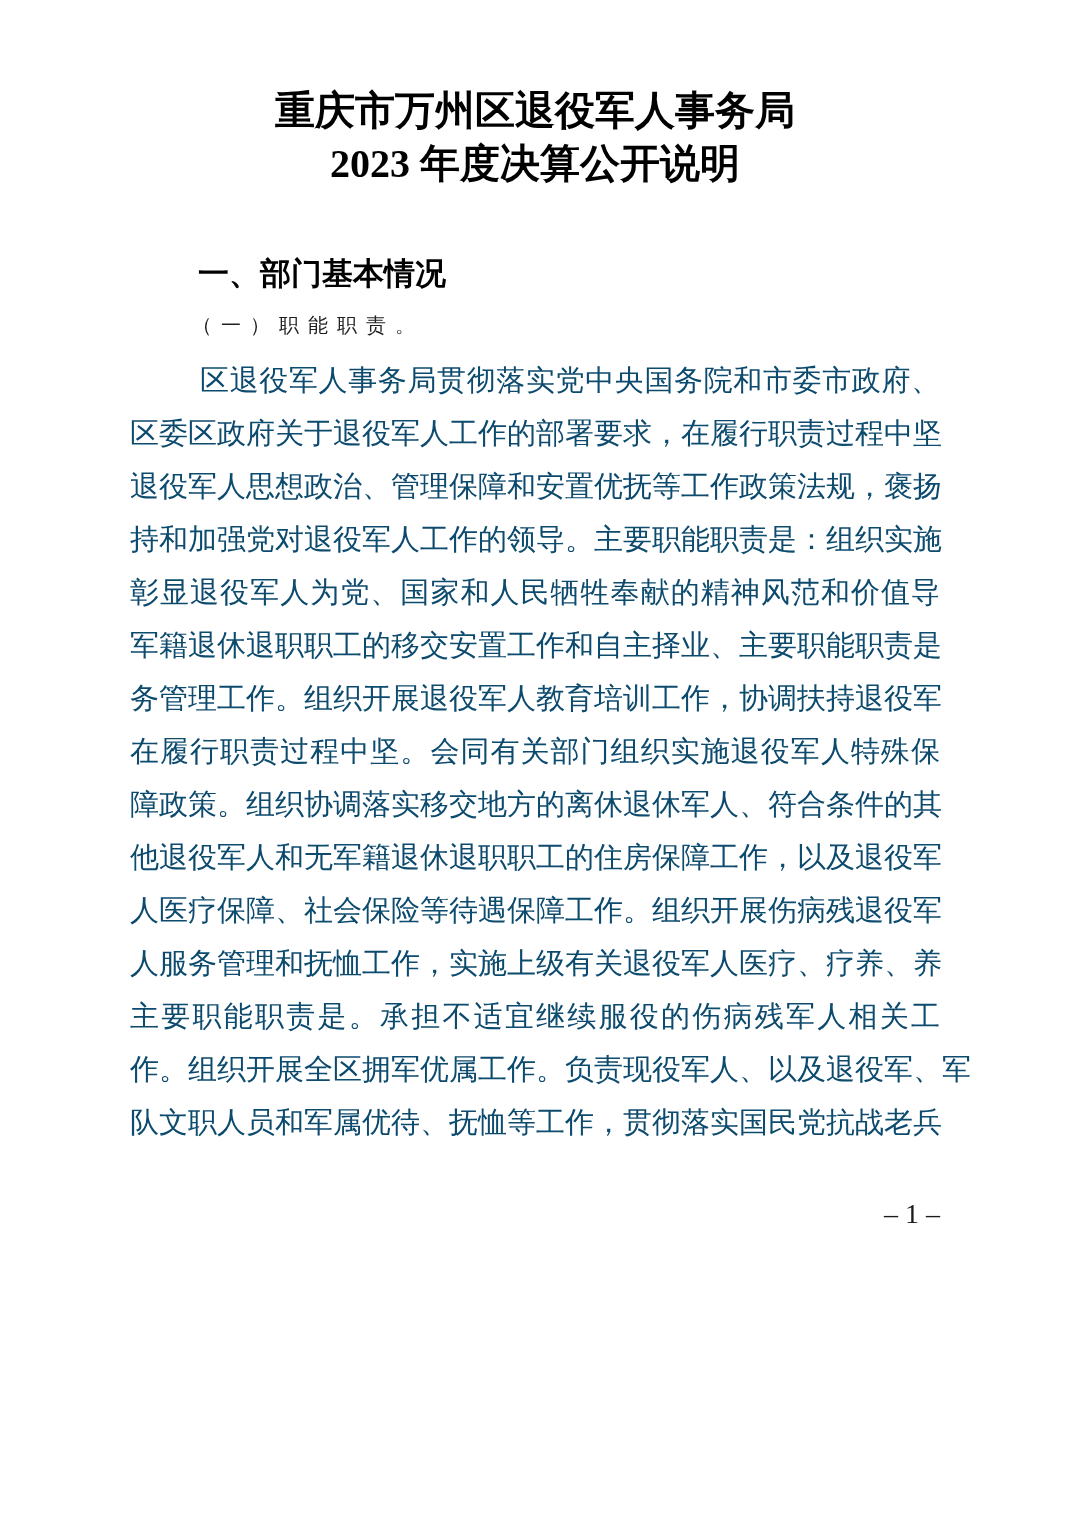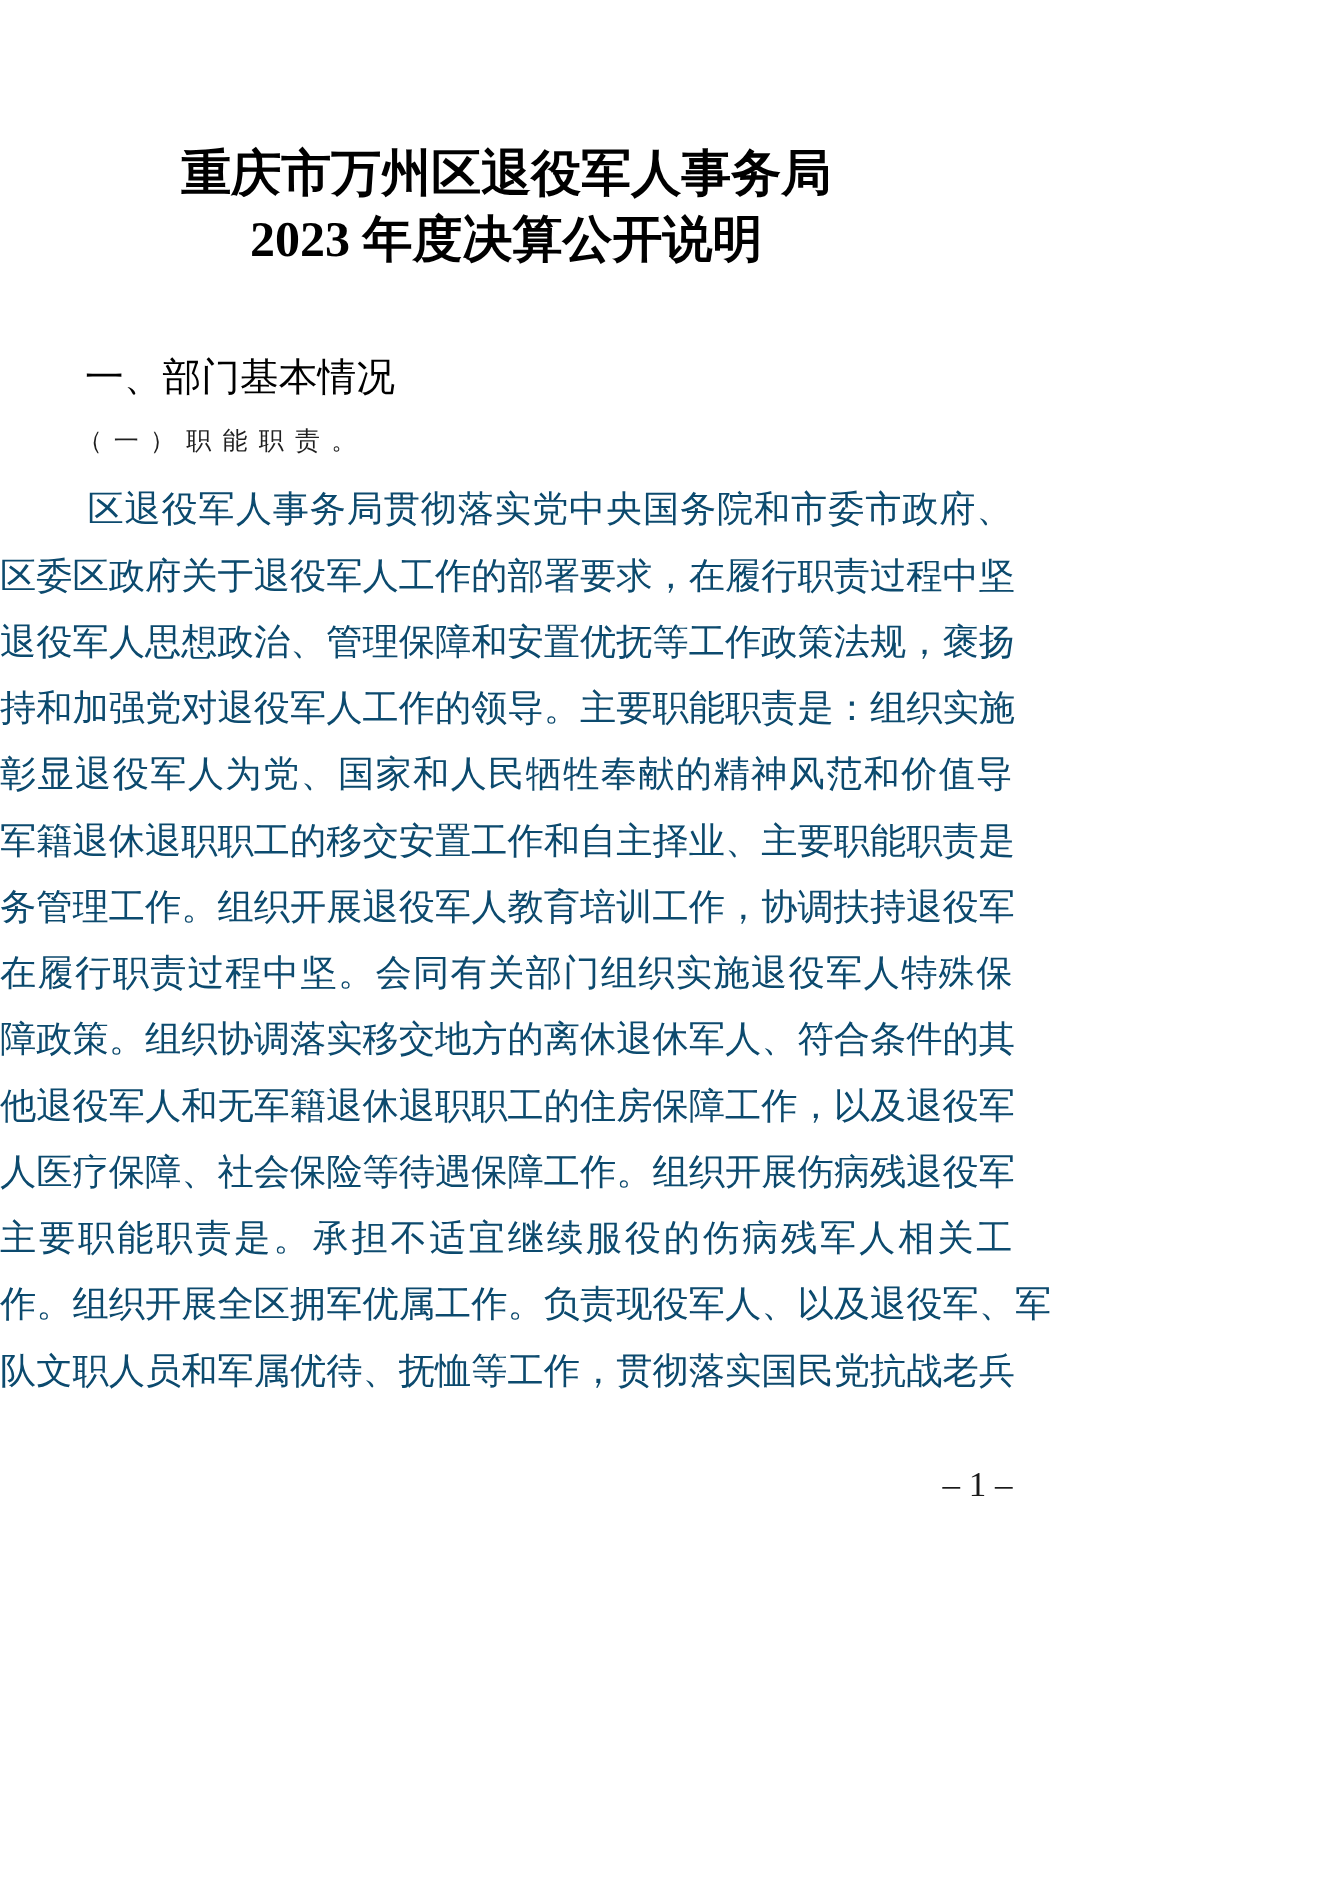--- a/index.html
+++ b/index.html
@@ -10,36 +10,37 @@
   .page {
     position: relative;
     width: 1074px;
     height: 1520px;
     background: #ffffff;
     overflow: hidden;
     font-family: "Liberation Serif", "DejaVu Serif", serif;
     color: #1f1f1f;
   }
   .content {
+    margin-left: 130px;
     width: 810px;
-    padding-top: 112px;
+    padding-top: 84px;
   }
   .doc-title {
     text-align: center;
     font-weight: bold;
     color: #000000;
     font-size: 40px;
     line-height: 53px;
     font-family: "Liberation Serif", "DejaVu Serif", serif;
   }
   .section-heading {
     margin-top: 63px;
     padding-left: 68px;
     font-family: "Liberation Sans", "DejaVu Sans", sans-serif;
-    font-weight: normal;
+    font-weight: bold;
     color: #000000;
     font-size: 31px;
     line-height: 42px;
   }
   .subsection-heading {
     margin-top: 8px;
     padding-left: 62px;
     font-size: 20px;
     line-height: 44px;
     letter-spacing: 9px;
@@ -90,20 +91,21 @@
         <div class="body-line">区委区政府关于退役军人工作的部署要求，在履行职责过程中坚</div>
         <div class="body-line">退役军人思想政治、管理保障和安置优抚等工作政策法规，褒扬</div>
         <div class="body-line">持和加强党对退役军人工作的领导。主要职能职责是：组织实施</div>
         <div class="body-line">彰显退役军人为党、国家和人民牺牲奉献的精神风范和价值导</div>
         <div class="body-line">军籍退休退职职工的移交安置工作和自主择业、主要职能职责是</div>
         <div class="body-line">务管理工作。组织开展退役军人教育培训工作，协调扶持退役军</div>
         <div class="body-line">在履行职责过程中坚。会同有关部门组织实施退役军人特殊保</div>
         <div class="body-line">障政策。组织协调落实移交地方的离休退休军人、符合条件的其</div>
         <div class="body-line">他退役军人和无军籍退休退职职工的住房保障工作，以及退役军</div>
         <div class="body-line">人医疗保障、社会保险等待遇保障工作。组织开展伤病残退役军</div>
+        <div class="body-line">人服务管理和抚恤工作，实施上级有关退役军人医疗、疗养、养</div>
         <div class="body-line">主要职能职责是。承担不适宜继续服役的伤病残军人相关工</div>
         <div class="body-line">作。组织开展全区拥军优属工作。负责现役军人、以及退役军、军</div>
         <div class="body-line">队文职人员和军属优待、抚恤等工作，贯彻落实国民党抗战老兵</div>
       </div>
 
     <div class="page-number">– 1 –</div>
 
   </div>
 </div>
 

